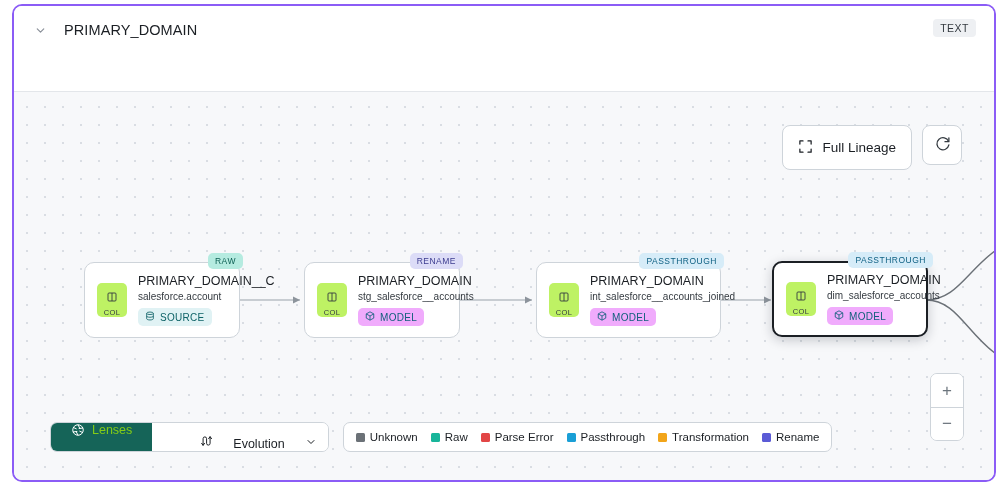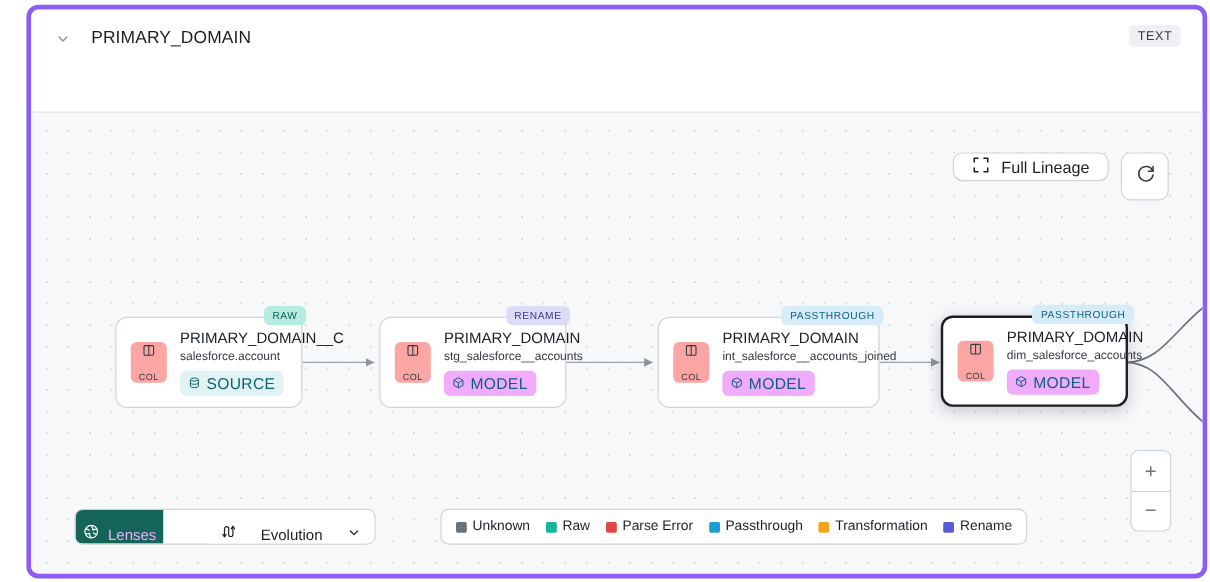--- a/index.html
+++ b/index.html
@@ -5,24 +5,24 @@
   * { box-sizing: border-box; margin: 0; padding: 0; }
   html, body {
     width: 1008px; height: 485px;
     background: #ffffff;
     font-family: "Liberation Sans", sans-serif;
     overflow: hidden;
   }
 
   .panel {
     position: absolute;
-    left: 22px; top: 4px;
+    left: 12px; top: 4px;
     width: 984px; height: 478px;
     background: #ffffff;
-    border: 4px solid #8b5cf6;
+    border: 2px solid #8b5cf6;
     border-radius: 10px;
     overflow: hidden;
   }
 
   
   .header {
     position: relative;
     height: 85px;
     padding: 14px 18px 0 18px;
     background: #ffffff;
@@ -97,21 +97,21 @@
   
   .top-controls {
     position: absolute;
     right: 34px; top: 33px;
     display: flex;
     gap: 10px;
     z-index: 6;
   }
   .btn-full {
     display: flex; align-items: center; gap: 9px;
-    height: 24px;
+    height: 45px;
     padding: 0 15px;
     background: #ffffff;
     border: 1px solid #ced4da;
     border-radius: 8px;
     font-size: 13.5px;
     color: #1b1f24;
     cursor: pointer;
   }
   .btn-icon-sq {
     width: 40px; height: 40px;
@@ -143,26 +143,26 @@
     align-items: center;
     padding: 0 12px;
     gap: 11px;
   }
   .node.selected {
     border: 2px solid #1b1f24;
     box-shadow: 0 3px 12px rgba(20,25,35,.22);
   }
   .col-chip {
     width: 30px; height: 34px;
-    background: #fca5a5;
+    background: #bef264;
     border-radius: 5px;
     display: flex;
     flex-direction: column;
     align-items: center;
-    justify-content: space-between;
+    justify-content: flex-end;
     gap: 1px;
     flex: none;
   }
   .col-chip .lbl {
     font-size: 7.5px;
     letter-spacing: .4px;
     color: #343a40;
   }
   .node-body { display: flex; flex-direction: column; gap: 3px; }
   .node-title {
@@ -176,21 +176,21 @@
     white-space: nowrap;
   }
   .node-badge {
     margin-top: 3px;
     align-self: flex-start;
     display: inline-flex;
     align-items: center;
     gap: 5px;
     background: #e0f2f4;
     color: #0d6266;
-    font-size: 13px;
+    font-size: 10px;
     letter-spacing: .3px;
     padding: 3px 7px;
     border-radius: 5px;
   }
   .node-badge.model { background: #f0abfc; color: #0f5f7a; }
 
   .tag {
     position: absolute;
     top: -10px;
     font-size: 8.5px;
@@ -238,45 +238,44 @@
   }
   .seg-group {
     display: flex;
     height: 30px;
     border-radius: 7px;
     overflow: hidden;
     border: 1px solid #ced4da;
     background: #ffffff;
   }
   .seg-lenses {
-    display: flex; align-items: flex-end; gap: 7px;
-    padding: 0 6px;
+    display: flex; align-items: flex-start; gap: 7px;
+    padding: 0 20px;
     background: #156458;
-    color: #f0abfc;
+    color: #84cc16;
     font-size: 12.5px;
     cursor: pointer;
   }
   .seg-evo {
     display: flex; align-items: flex-end; gap: 20px;
     padding: 0 11px;
     background: #ffffff;
     color: #1b1f24;
     font-size: 12.5px;
     cursor: pointer;
     margin-left: 36px;
   }
   .legend {
     display: flex;
     gap: 13px;
     height: 30px;
     padding: 12px 12px;
     background: #ffffff;
     border: 1px solid #ced4da;
     border-radius: 7px;
-    margin-left: 40px;
   }
   .legend-item {
     display: flex; align-items: center; gap: 5px;
     font-size: 11.5px;
     color: #1b1f24;
     white-space: nowrap;
   }
   .swatch { width: 9px; height: 9px; border-radius: 1.5px; flex: none; }
 </style>
 </head>

